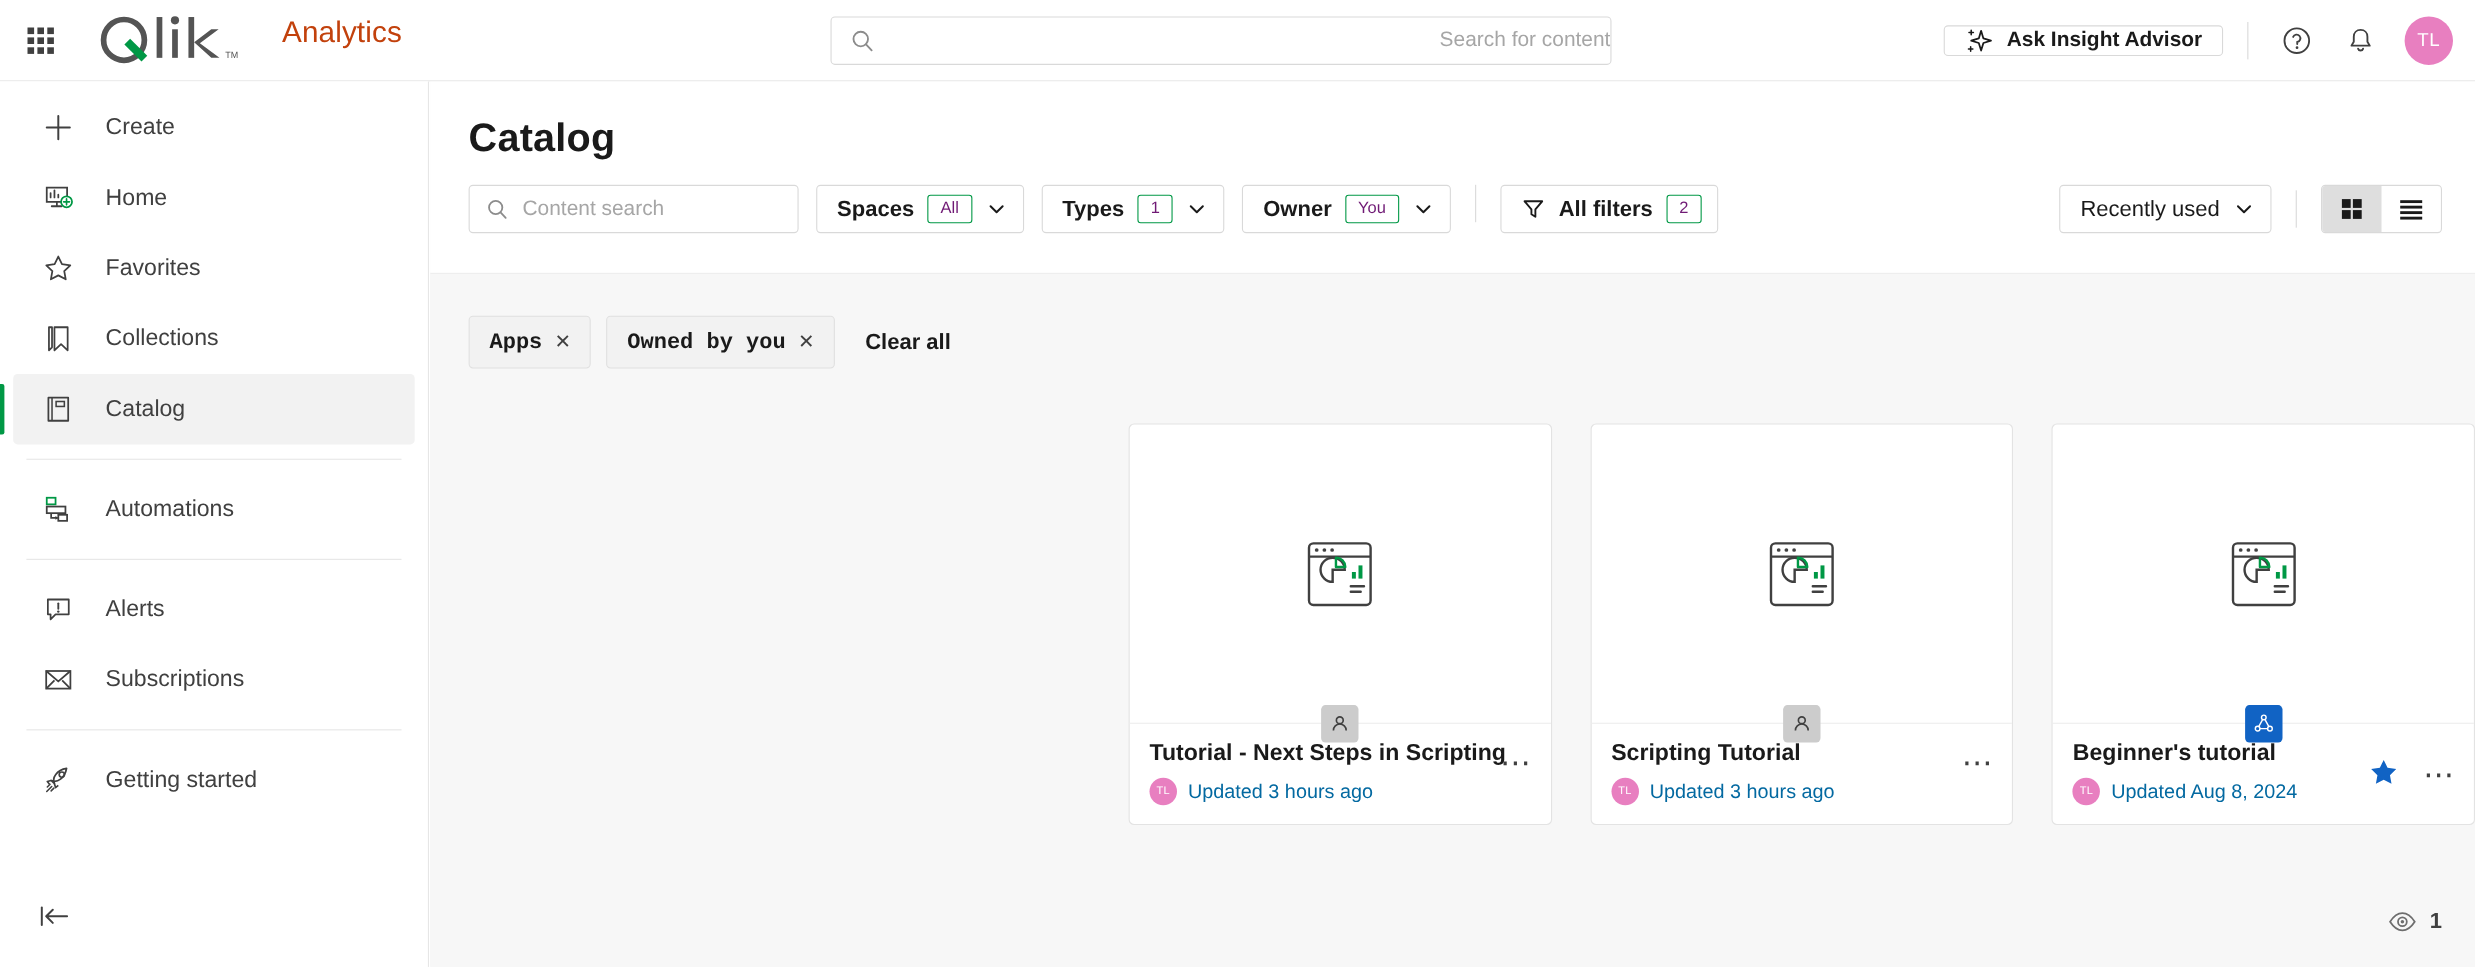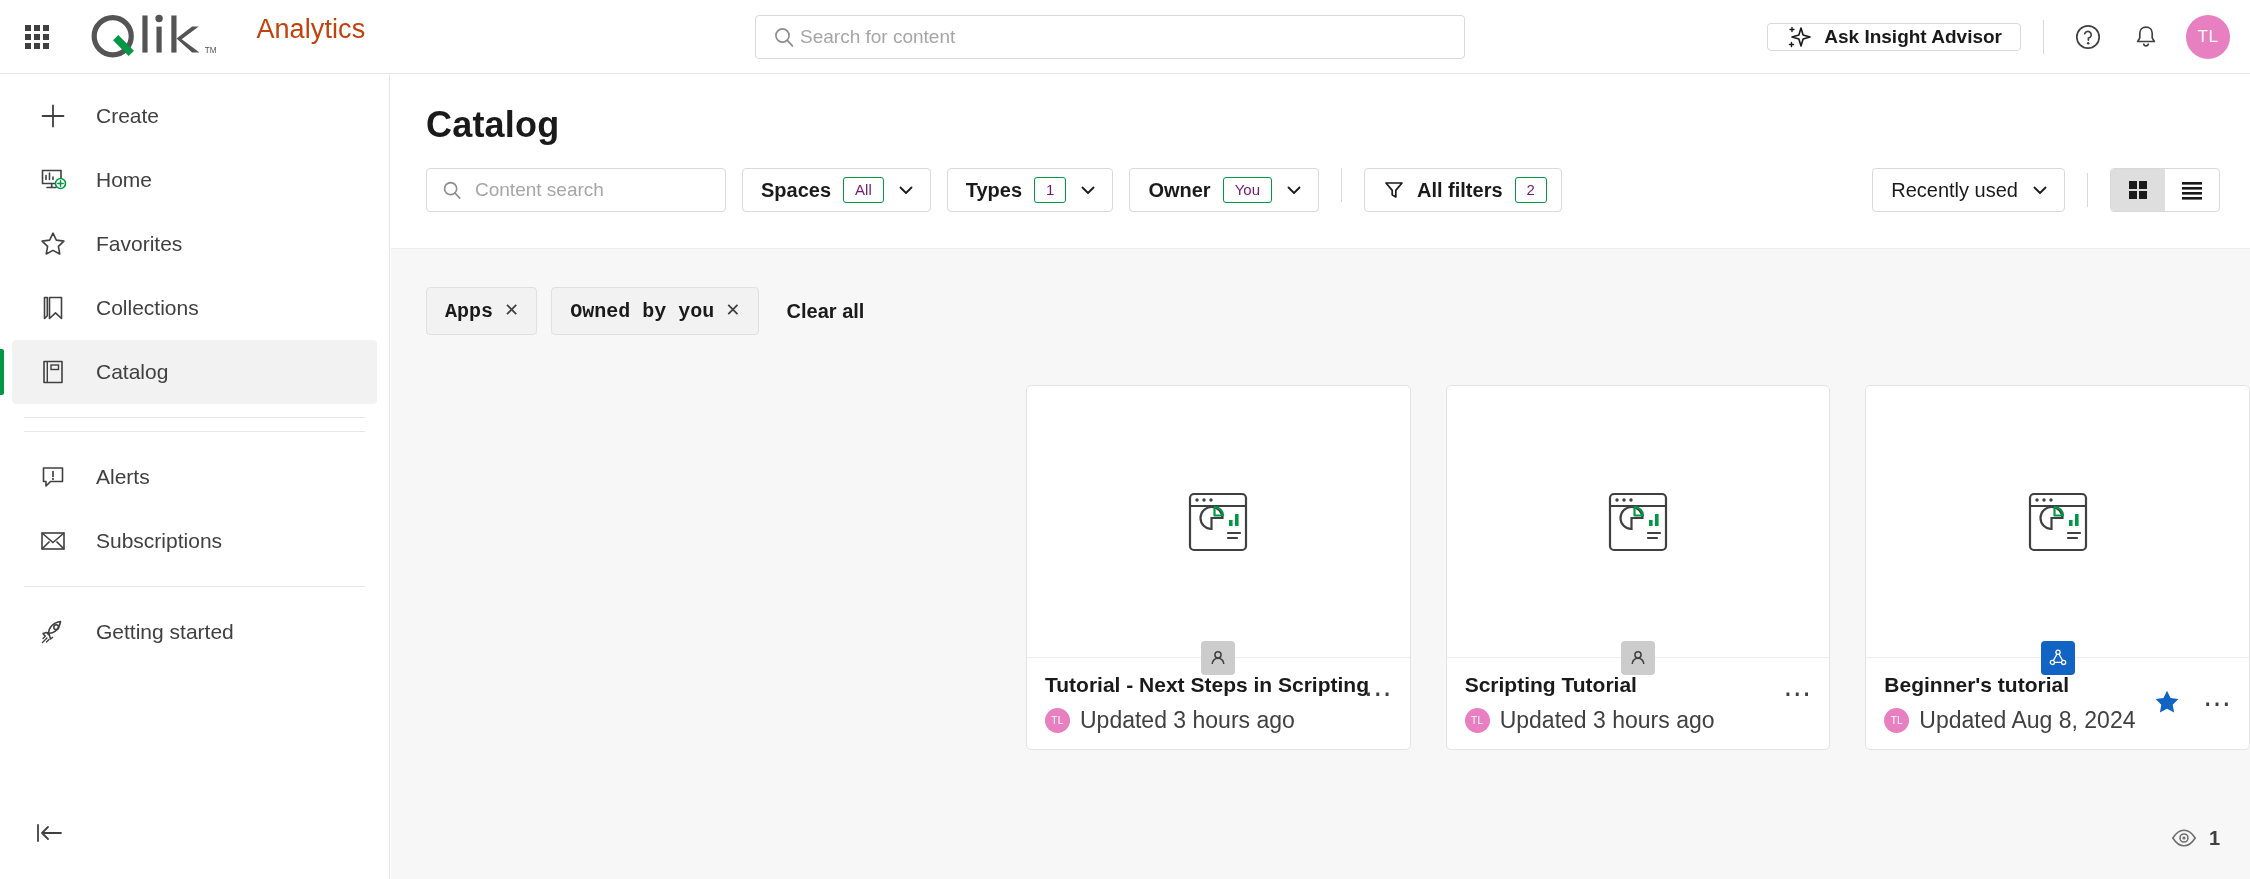--- a/index.html
+++ b/index.html
@@ -40,20 +40,21 @@
   .search-box {
     width: 100%; height: 100%;
     border: 1px solid #d9d9d9; border-radius: 4px; background: #fff;
     display: flex; align-items: center; padding-left: 16px;
     cursor: text;
   }
   .search-box input {
     border: 0; outline: none; flex: 1; margin-left: 4px;
     font-size: 19px; color: #404040; background: transparent;
     font-family: "Liberation Sans", sans-serif;
+    text-align: right;
   }
   .search-box input::placeholder { color: #a6a6a6; }
 
   .top-right {
     position: absolute; right: 20px; top: 0; height: 74px;
     display: flex; align-items: center; gap: 0;
   }
   .ask-btn {
     height: 28px; border: 1px solid #d9d9d9; border-radius: 4px;
     display: flex; align-items: center; gap: 12px; padding: 0 18px;
@@ -203,21 +204,21 @@
     font-size: 21px; color: #1a1a1a; font-weight: 600; line-height: 1.2;
     font-family: "Liberation Sans", sans-serif;
   }
   .card-meta { display: flex; align-items: center; gap: 10px; margin-top: 10px; }
   .mini-avatar {
     width: 25px; height: 25px; border-radius: 50%; background: #e87fc0;
     color: #ffffff; font-size: 10px; display: flex; align-items: center; justify-content: center;
     letter-spacing: .3px; font-family: "Liberation Sans", sans-serif;
   }
   .card-updated {
-    font-size: 23px; color: #404040;
+    font-size: 18px; color: #0369a1;
     font-family: "Liberation Sans", sans-serif;
   }
   .card-actions {
     position: absolute; right: 16px; top: 30px; display: flex; align-items: center; gap: 22px;
   }
   .kebab { font-size: 28px; color: #404040; line-height: 12px; letter-spacing: 2px; cursor: pointer; }
 
   .count-row {
     position: absolute; right: 30px; bottom: 28px;
     display: flex; align-items: center; gap: 12px;
@@ -352,20 +353,32 @@
         <path d="M6 4.5 h18 v21 h-18 z" fill="none" stroke="#404040" stroke-width="1.6" stroke-linejoin="round"></path>
         <path d="M9.3 4.5 v21" stroke="#404040" stroke-width="1.4"></path>
         <rect x="13" y="8" width="7.5" height="4.5" fill="none" stroke="#404040" stroke-width="1.4"></rect>
       </svg>
     </span>
     <span class="nav-label">Catalog</span>
   </div>
 
   <div class="nav-sep"></div>
 
+  <div class="nav-item">
+    <span class="nav-ico">
+      <svg width="30" height="30" viewBox="0 0 30 30">
+        <rect x="4.5" y="4.5" width="8" height="6" fill="none" stroke="#009845" stroke-width="1.6"></rect>
+        <rect x="4.5" y="12.5" width="17" height="6" fill="none" stroke="#404040" stroke-width="1.6"></rect>
+        <rect x="15" y="20" width="8" height="5.5" fill="none" stroke="#404040" stroke-width="1.6"></rect>
+        <path d="M8.5 18.5 v4.3 h6" fill="none" stroke="#404040" stroke-width="1.6"></path>
+        <path d="M12.4 21.1 l2.6 1.7 -2.6 1.7 z" fill="#404040"></path>
+      </svg>
+    </span>
+    <span class="nav-label">Automations</span>
+  </div>
 
   <div class="nav-sep"></div>
 
   <div class="nav-item">
     <span class="nav-ico">
       <svg width="30" height="30" viewBox="0 0 30 30">
         <path d="M5.5 6 h19 v13.5 h-12 l-4.5 4.5 v-4.5 h-2.5 z" fill="none" stroke="#404040" stroke-width="1.6" stroke-linejoin="round"></path>
         <path d="M15 9.5 v5" stroke="#404040" stroke-width="1.7" stroke-linecap="round"></path>
         <circle cx="15" cy="17" r="1.1" fill="#404040"></circle>
       </svg>

